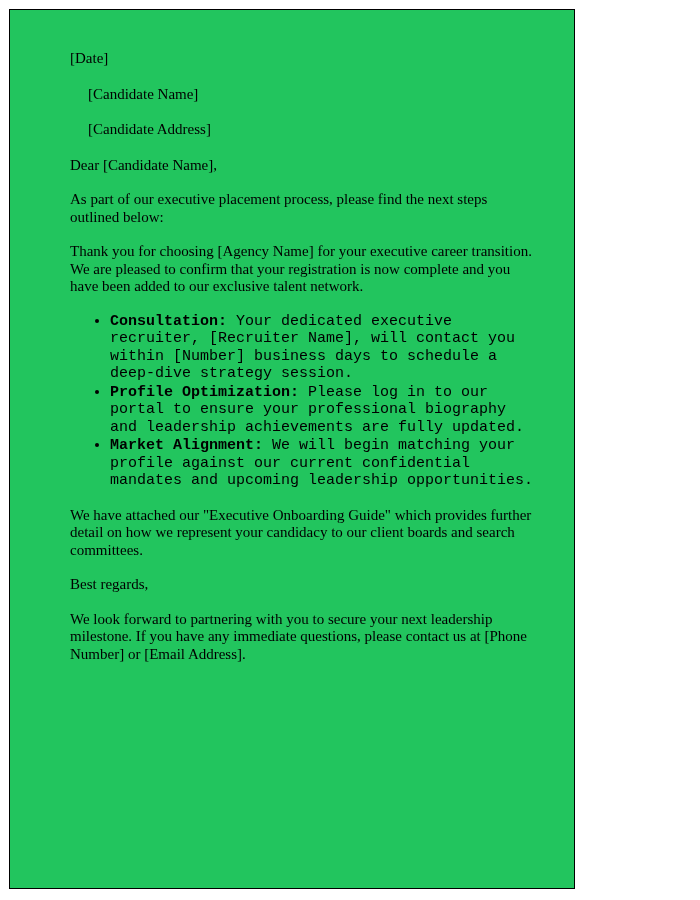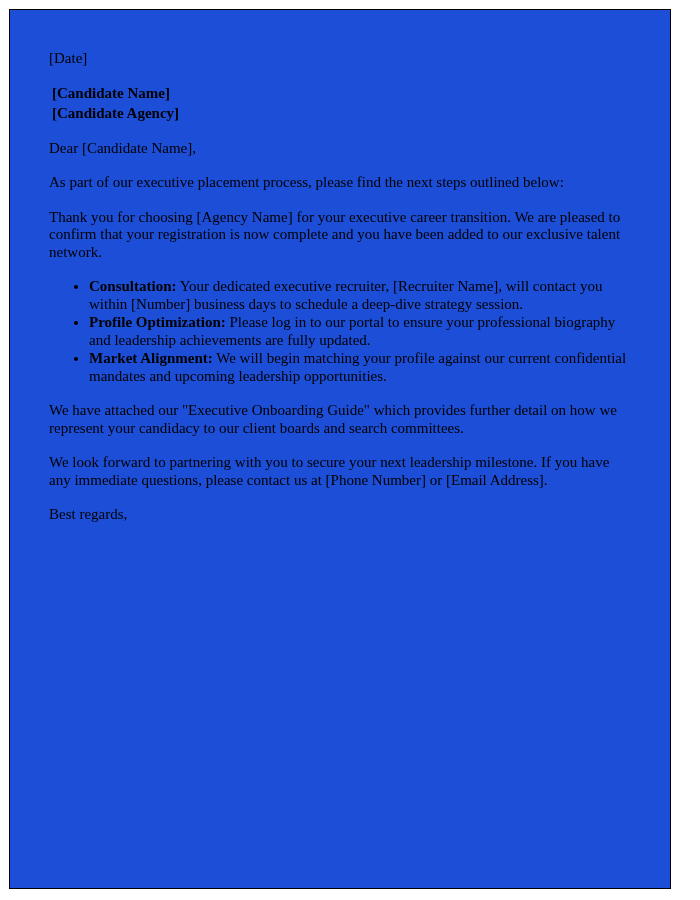--- a/index.html
+++ b/index.html
@@ -11,63 +11,64 @@
     width: 700px;
     height: 900px;
     position: relative;
     font-family: "Liberation Serif", "DejaVu Serif", serif;
     color: #000000;
   }
   .page {
     position: absolute;
     left: 9px;
     top: 9px;
-    width: 662px;
+    width: 566px;
     height: 880px;
     border: 1px solid #000000;
     box-sizing: border-box;
-    background: #1d4ed8;
+    background: #22c55e;
+    padding-left: 21px;
   }
   .content {
     padding: 40px 40px 0 39px;
     font-size: 15px;
     line-height: 17.5px;
   }
   p {
     margin: 0 0 17px 0;
   }
   .addr-line, .sig-line {
-    margin: 3px;
-    font-weight: bold;
+    margin: 18px;
   }
   .block-gap {
     margin-bottom: 17px;
   }
   ul.next-steps {
     margin: 0 0 17px 0;
     padding-left: 40px;
+    font-family: Liberation Mono, monospace;
   }
   ul.next-steps li {
     margin: 0 0 1px 0;
   }
   .bold {
     font-weight: bold;
   }
 </style>
 </head>
 <body>
 
 <div class="page">
   <div class="content">
 
     <p>[Date]</p>
 
     <div class="block-gap">
       <div class="addr-line">[Candidate Name]</div>
-      <div class="addr-line">[Candidate Agency]</div>
+      <div class="addr-line">[Candidate Address]</div>
     </div>
 
     <p>Dear [Candidate Name],</p>
 
     <p>As part of our executive placement process, please find the next steps outlined below:</p>
 
     <p>Thank you for choosing [Agency Name] for your executive career transition. We are pleased to confirm that your registration is now complete and you have been added to our exclusive talent network.</p>
 
     <ul class="next-steps">
       <li>
@@ -76,19 +77,19 @@
       <li>
         <span class="bold">Profile Optimization:</span><span> Please log in to our portal to ensure your professional biography and leadership achievements are fully updated.</span>
       </li>
       <li>
         <span class="bold">Market Alignment:</span><span> We will begin matching your profile against our current confidential mandates and upcoming leadership opportunities.</span>
       </li>
     </ul>
 
     <p>We have attached our "Executive Onboarding Guide" which provides further detail on how we represent your candidacy to our client boards and search committees.</p>
 
+    <p>Best regards,</p>
+
     <p>We look forward to partnering with you to secure your next leadership milestone. If you have any immediate questions, please contact us at [Phone Number] or [Email Address].</p>
-
-    <p>Best regards,</p>
 
 
   </div>
 </div>
 
 </body></html>

